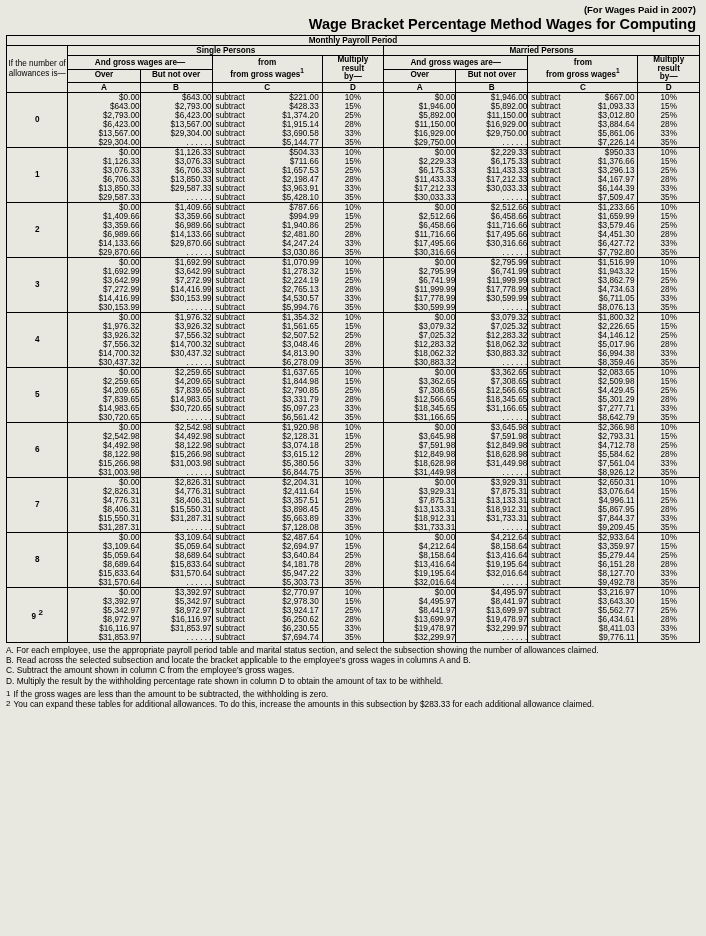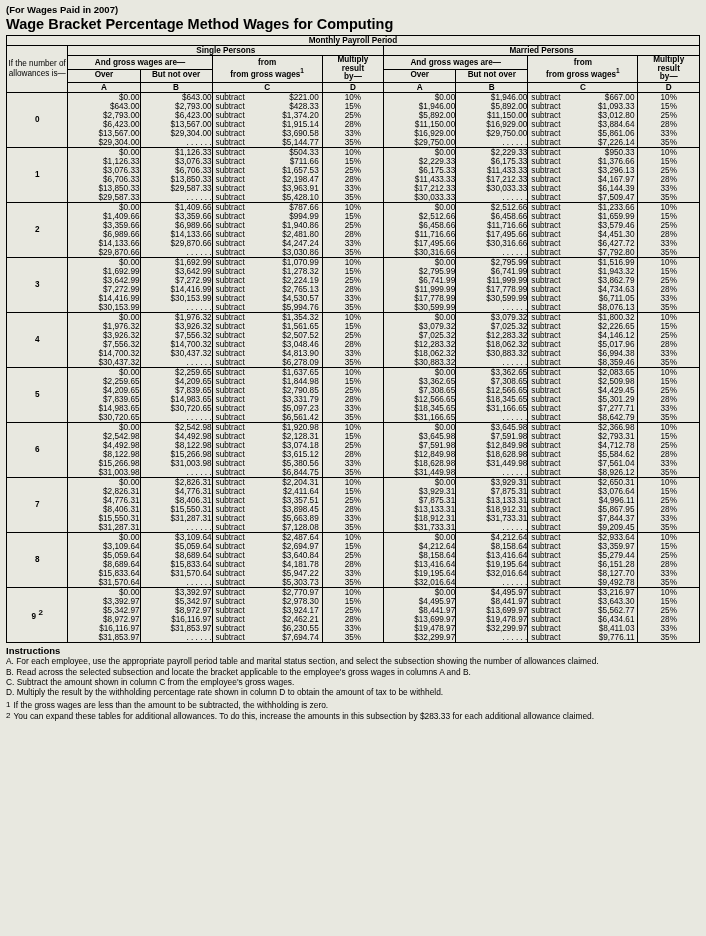--- a/index.html
+++ b/index.html
@@ -1,18 +1,18 @@
 <!DOCTYPE html>
 <html><head>
 <meta charset="utf-8">
 <style>
   html,body{margin:0;padding:0;background:#e8e8e0;}
   body{font-family:"Liberation Sans",sans-serif;}
   #page{width:706px;height:936px;background:#e8e8e0;box-sizing:border-box;padding:4px 6px 0 6px;position:relative;}
-  .hdr{padding-right:4px;}
+  .hdr{text-align:right;padding-right:4px;}
   .hdr .paidfor{font-size:9.5px;font-weight:bold;margin-bottom:1px;}
   .hdr .t1{font-size:14.5px;font-weight:bold;letter-spacing:0px;}
   .hdr .t2{font-size:16px;font-weight:bold;margin-top:-1px;}
   table.main{border-collapse:collapse;width:694px;margin-top:3px;table-layout:fixed;}
   table.main td,table.main th{border:1px solid #000;padding:0;font-size:8.2px;}
   .period{text-align:center;font-size:12px;font-weight:bold;padding:2px 0 2px 0;}
   .grouphdr{text-align:center;font-weight:bold;font-size:11px;padding:2px 0;}
   .subhdr{text-align:center;font-weight:bold;font-size:8.6px;padding:2px 0;}
   .subhdr2{text-align:center;font-weight:bold;font-size:8.2px;padding:1px 0;line-height:1.05;}
   .collet{text-align:center;font-weight:bold;font-size:9.5px;padding:1px 0;}
@@ -1244,21 +1244,21 @@
             </div>
           </td>
           <td class="numc" style="border-top: none; border-bottom: none;">25%</td>
         </tr>
         <tr>
           <td class="num" style="border-top: none; border-bottom: none;">$8,972.97</td>
           <td class="num" style="border-top: none; border-bottom: none;">$16,116.97</td>
           <td style="border-top: none; border-bottom: none;">
             <div class="cwrap">
               <span class="lbl">subtract</span>
-              <span class="val">$2,462.21</span>
+              <span class="val">$6,250.62</span>
             </div>
           </td>
           <td class="numc" style="border-top: none; border-bottom: none;">28%</td>
           <td class="num" style="border-top: none; border-bottom: none;">$13,699.97</td>
           <td class="num" style="border-top: none; border-bottom: none;">$19,478.97</td>
           <td style="border-top: none; border-bottom: none;">
             <div class="cwrap">
               <span class="lbl">subtract</span>
               <span class="val">$6,434.61</span>
             </div>
@@ -1302,21 +1302,20 @@
               <span class="lbl">subtract</span>
               <span class="val">$9,776.11</span>
             </div>
           </td>
           <td class="numc" style="border-top: none;">35%</td>
         </tr>
       </tbody>
   </table>
 
   <div class="instr">
-    <div class="ttl">Instructions</div>
     <p>A. For each employee,  use the appropriate payroll period table and marital status section, and select the subsection showing the number of allowances claimed.</p>
     <p>B. Read across the selected subsection and locate the bracket applicable to the employee's gross wages in columns A and B.</p>
     <p>C. Subtract the amount shown in column C from the employee's gross wages.</p>
     <p>D. Multiply the result by the withholding percentage rate shown in column D to obtain the amount of tax to be withheld.</p>
     <div class="fn" style="margin-top:3px;">
       <span class="fnnum">1</span>
       <span>If the gross wages are less than the amount to be subtracted, the withholding is zero.</span>
     </div>
     <div class="fn">
       <span class="fnnum">2</span>

